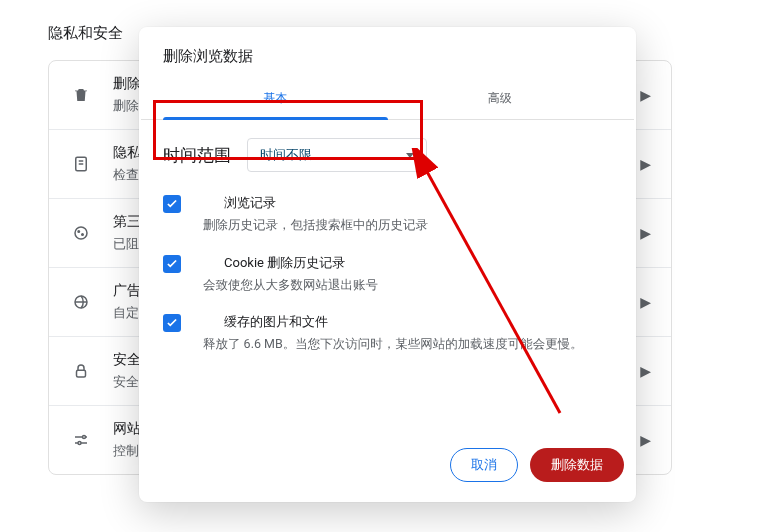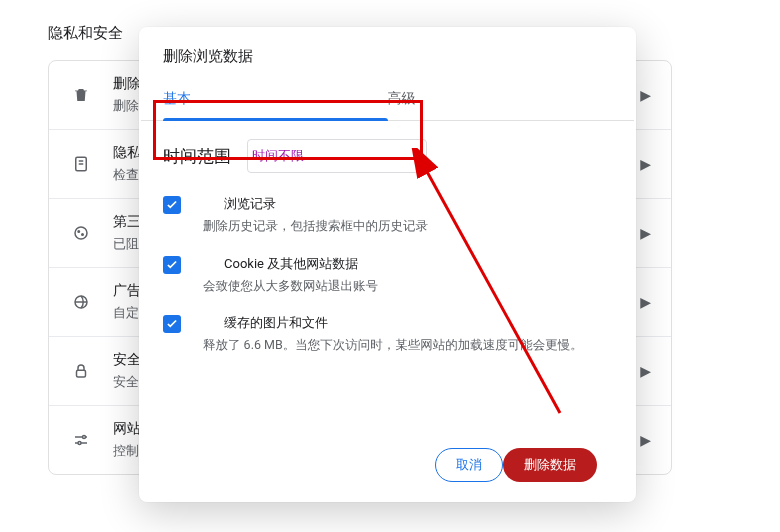--- a/index.html
+++ b/index.html
@@ -82,22 +82,23 @@
       padding: 20px 24px 12px;
       font-size: 15px;
       color: #202124;
     }
     .tabs {
       display: flex;
       padding: 0 24px;
     }
     .tab {
       flex: 1;
+      text-align: center;
       padding: 12px 0;
-      font-size: 14px;
+      font-size: 12px;
       color: #5f6368;
       position: relative;
       cursor: pointer;
     }
     .tab.active {
       color: #1a73e8;
       font-weight: 500;
     }
     .tab.active::after {
       content: "";
@@ -119,23 +120,23 @@
       padding: 18px 24px 8px;
       gap: 16px;
     }
     .time-label { font-size: 17px; color: #202124; }
     .time-select {
       width: 180px;
       height: 34px;
       border: 1px solid #dadce0;
       border-radius: 4px;
       background: #fff;
-      padding: 0 4px;
+      padding: 0 12px;
       font-size: 13px;
-      color: #a21caf;
+      color: #0c4a6e;
       display: flex;
       align-items: center;
       justify-content: space-between;
       cursor: pointer;
     }
     .chev-down {
       width: 0; height: 0;
       border-left: 4px solid transparent;
       border-right: 4px solid transparent;
       border-top: 5px solid #5f6368;
@@ -162,21 +163,22 @@
       cursor: pointer;
     }
     .chk svg { width: 14px; height: 14px; }
     .opt-text { margin-left: 22px; }
     .opt-title { font-size: 13px; color: #202124; margin-bottom: 4px; margin-left: 21px; }
     .opt-desc { font-size: 12.5px; color: #5f6368; line-height: 1.4; }
 
     .modal-footer {
       display: flex;
       justify-content: flex-end;
-      padding: 16px 39px 20px;
+      gap: 12px;
+      padding: 16px 12px 20px;
       text-align: right;
     }
     .btn {
       height: 34px;
       padding: 0 20px;
       border-radius: 17px;
       font-size: 13px;
       font-weight: 500;
       display: inline-flex;
       align-items: center;
@@ -320,21 +322,21 @@
         <div class="opt-desc">删除历史记录，包括搜索框中的历史记录</div>
       </span>
     </div>
     <div class="opt">
       <span class="chk">
         <svg viewBox="0 0 24 24">
             <path d="M5 12l4 4 10-10" stroke="#fff" stroke-width="3" fill="none"></path>
           </svg>
       </span>
       <span class="opt-text">
-        <div class="opt-title">Cookie 及其他网站数据</div>
+        <div class="opt-title">Cookie 删除历史记录</div>
         <div class="opt-desc">会致使您从大多数网站退出账号</div>
       </span>
     </div>
     <div class="opt">
       <span class="chk">
         <svg viewBox="0 0 24 24">
             <path d="M5 12l4 4 10-10" stroke="#fff" stroke-width="3" fill="none"></path>
           </svg>
       </span>
       <span class="opt-text">

